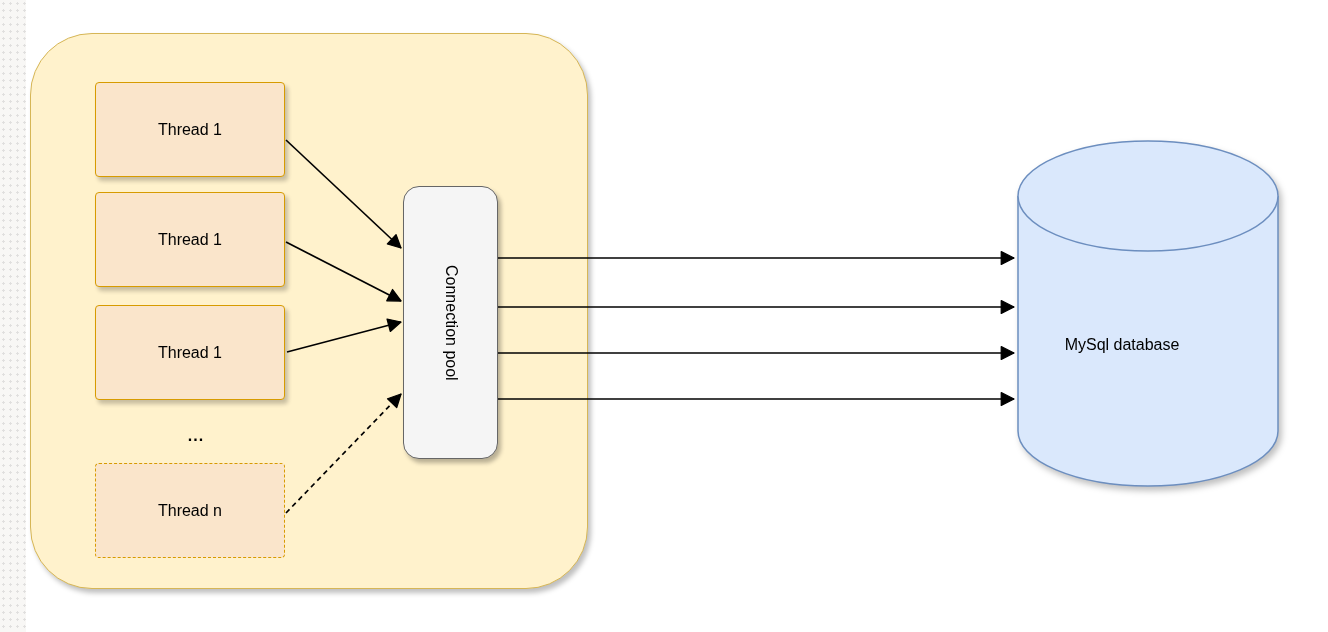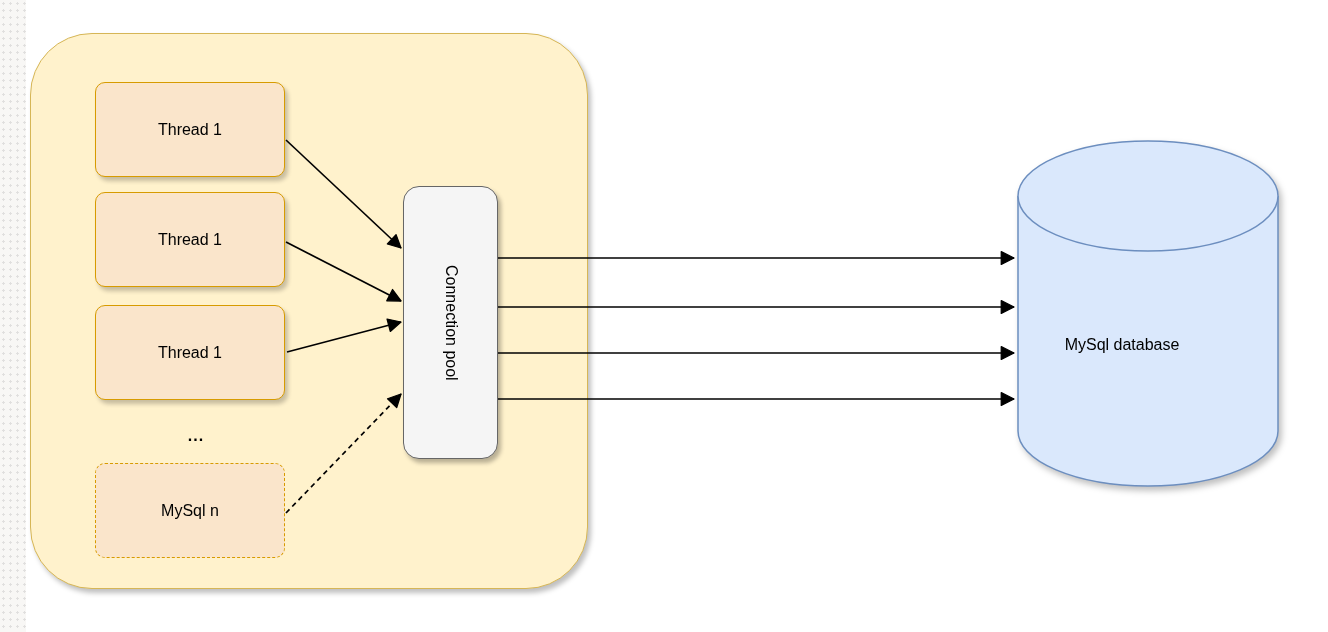--- a/index.html
+++ b/index.html
@@ -17,21 +17,21 @@
   }
   .node{position:absolute;display:flex;align-items:center;justify-content:center;
     box-sizing:border-box;font-size:16px;text-align:center;}
   .group-container{
     left:30px;top:33px;width:558px;height:556px;
     background:#FFF2CC;border:1.5px solid #D6B656;border-radius:62px;
     box-shadow:3px 4px 5px rgba(0,0,0,0.25);
   }
   .thread-box{
     left:95px;width:190px;height:95px;
-    background:#FAE5CB;border:1.5px solid #D79B00;border-radius:10px;
+    background:#FAE5CB;border:1.5px solid #D79B00;border-radius:4px;
     box-shadow:3px 4px 4px rgba(0,0,0,0.22);
   }
   .thread-1{top:82px;}
   .thread-2{top:192px;}
   .thread-3{top:305px;}
   .thread-ellipsis{
     left:101px;top:424px;width:190px;height:24px;
     font-weight:600;letter-spacing:1px;
   }
   .thread-n{
@@ -67,21 +67,21 @@
 <div class="node thread-box thread-2">
   <span>Thread 1</span>
 </div>
 <div class="node thread-box thread-3">
   <span>Thread 1</span>
 </div>
 
 <div class="node thread-ellipsis">...</div>
 
 <div class="node thread-box thread-n">
-  <span>MySql n</span>
+  <span>Thread n</span>
 </div>
 
 <div class="node pool-box">
   <span class="pool-label">Connection pool</span>
 </div>
 
 <svg class="arrows-layer" viewBox="0 0 1328 632" xmlns="http://www.w3.org/2000/svg">
   <defs>
     <marker id="ah" viewBox="0 0 12 12" refX="11" refY="6" markerWidth="9" markerHeight="9" orient="auto">
       <path d="M1,1 L11,6 L1,11 Z" fill="#000" stroke="#000" stroke-linejoin="round"></path>

